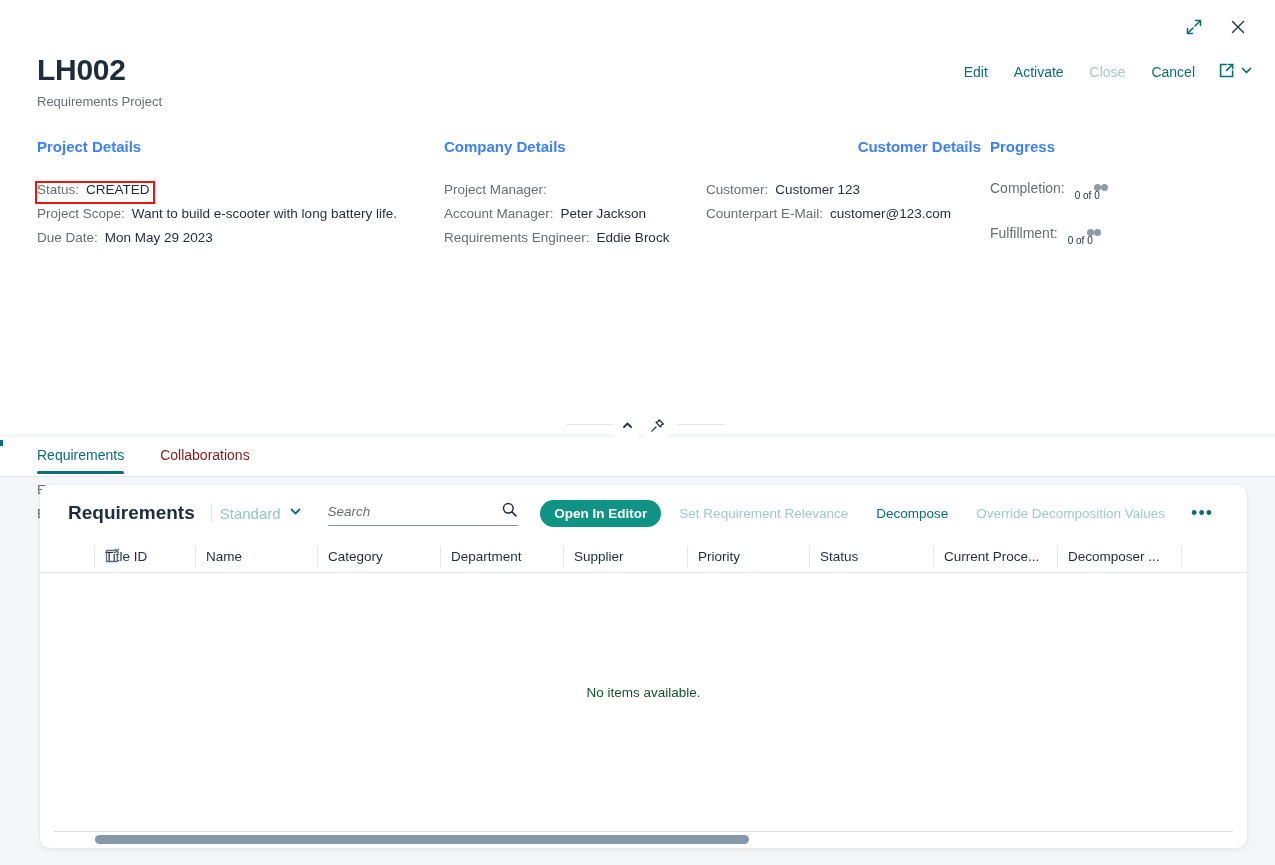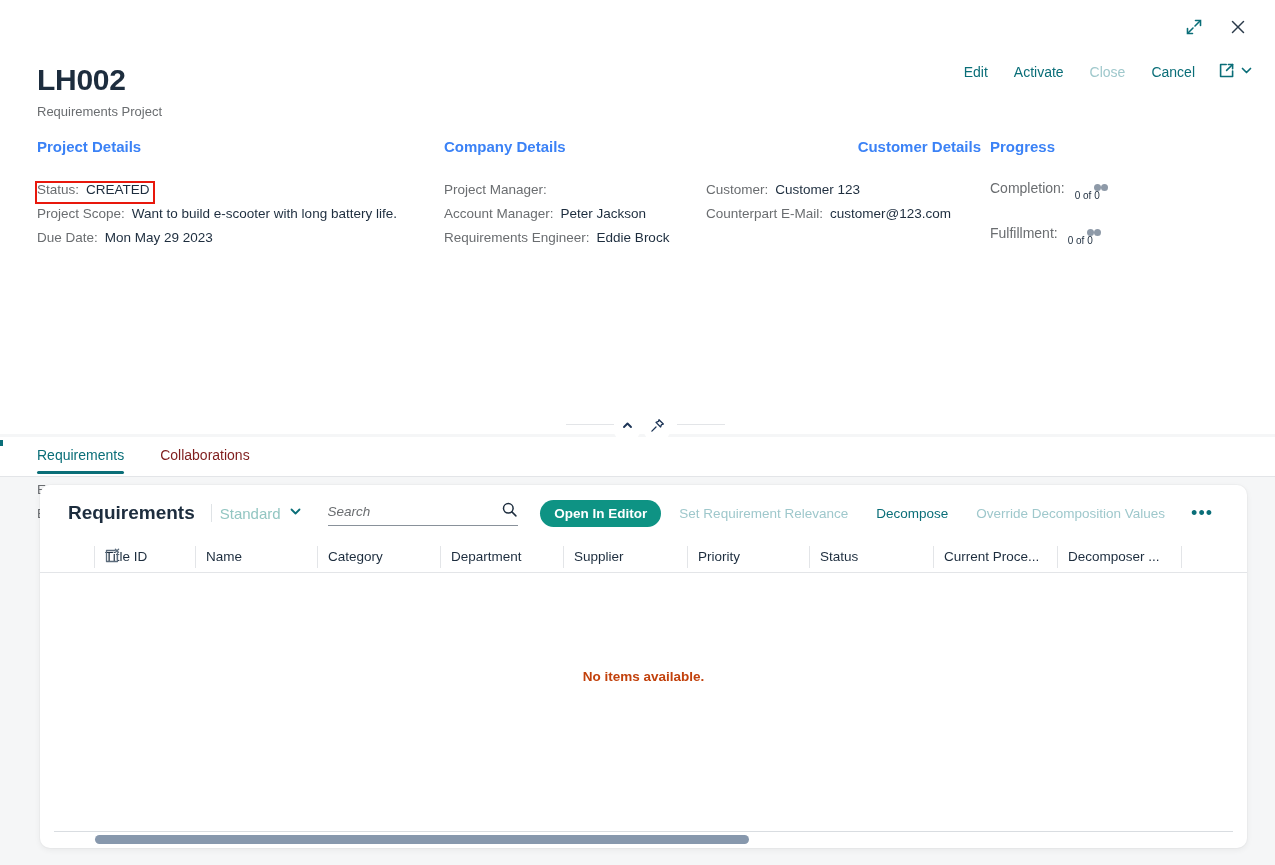--- a/index.html
+++ b/index.html
@@ -21,21 +21,21 @@
   .win-ctrls {
     position: absolute; right: 26px; top: 16px;
     display: flex; align-items: center; gap: 22px;
   }
   .icon-btn {
     width: 22px; height: 22px; display: flex; align-items: center;
     justify-content: center; cursor: pointer; background: none; border: none; padding: 0;
   }
   .icon-btn svg { display: block; }
 
-  .title-row { position: absolute; left: 37px; top: 52px; margin-top: 10px; }
+  .title-row { position: absolute; left: 37px; top: 52px; }
   .obj-title {
     font-size: 30px; font-weight: bold; color: #1d2d3e;
     letter-spacing: -0.3px; line-height: 36px; margin: 0;
   }
   .obj-subtitle {
     font-size: 13px; color: #6a6d70; margin-top: 6px; line-height: 16px;
   }
 
   .actions {
     position: absolute; right: 22px; top: 60px;
@@ -180,22 +180,22 @@
   }
   .sel-icon {
     position: absolute; left: 64px; top: 7px;
   }
   .th {
     font-size: 13.5px; font-weight: normal; color: #1d2d3e;
     border-left: 1px solid #e3e5e8; padding-left: 10px; height: 22px;
     display: flex; align-items: center; white-space: nowrap; overflow: hidden;
   }
   .empty-msg {
-    position: absolute; left: 0; right: 0; top: 184px;
-    text-align: center; font-size: 13.5px; color: #c2410c; font-weight: bold;
+    position: absolute; left: 0; right: 0; top: 200px;
+    text-align: center; font-size: 13.5px; color: #14532d;
   }
   .hscroll-track {
     position: absolute; left: 14px; right: 14px; bottom: 5px; height: 12px;
     border-top: 1px solid #d9dde1; padding-top: 2px;
   }
   .hscroll-thumb {
     position: absolute; left: 41px; top: 3px; width: 654px; height: 9px;
     background: #8798ad; border-radius: 5px; cursor: pointer;
   }
 </style>

